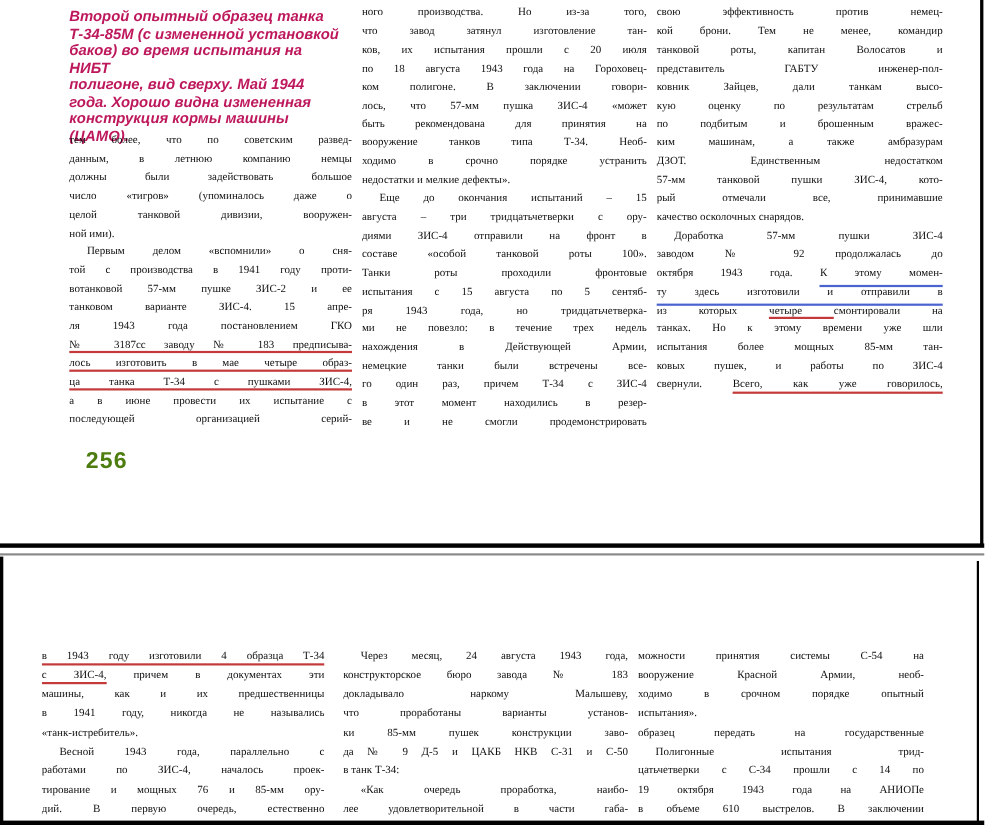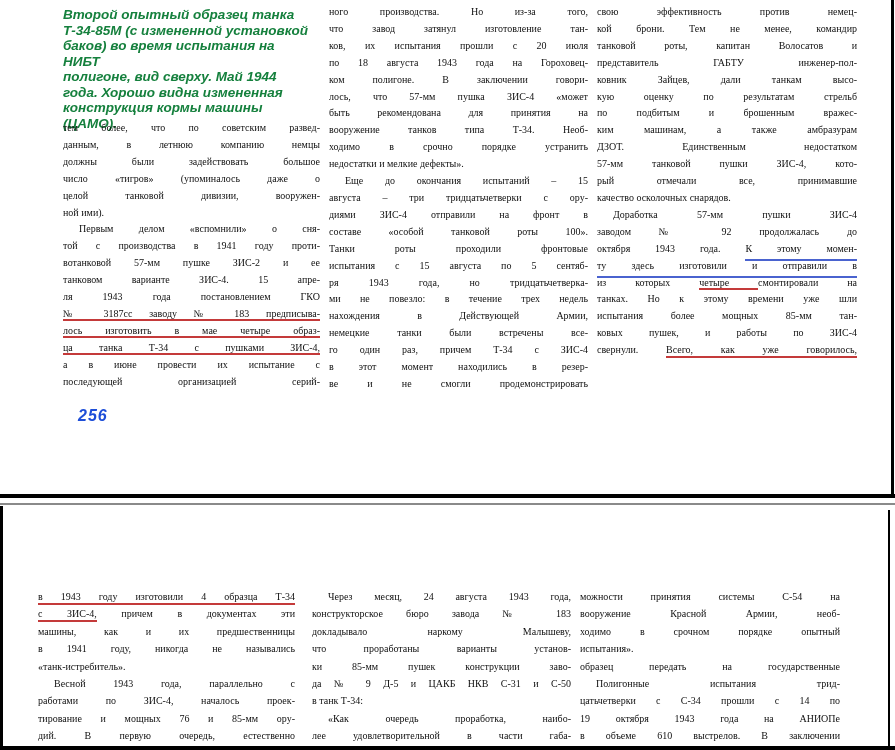--- a/index.html
+++ b/index.html
@@ -17,27 +17,27 @@
   .tl{text-align:justify;text-align-last:justify;text-justify:inter-word;white-space:normal;}
   .tl.end{text-align-last:left;}
   .tl.ind{text-indent:16px;}
   .u-r{border-bottom:2px solid var(--u-r,#c43a3a);padding-bottom:0.5px;}
   .u-b{border-bottom:2px solid var(--u-b,#4a63cf);padding-bottom:5px;margin-top:16px;}
   
   .caption{
     position:absolute;left:63px;top:7px;width:252px;
     font-family:"Liberation Sans", sans-serif;
     font-weight:bold;font-style:italic;
-    font-size:13.5px;line-height:15.5px;color:#15803d;
+    font-size:13.5px;line-height:15.5px;color:#be185d;
   }
   
   .pagenum{
     position:absolute;left:78px;top:407px;
     font-family:"Liberation Sans", sans-serif;
-    font-weight:bold;font-size:16px;letter-spacing:1px;color:#1d4ed8;font-style:italic;
+    font-weight:bold;font-size:21px;letter-spacing:1px;color:#4d7c0f;
   }
 </style>
 </head>
 <body style="--u-r: #c43a3a; --u-b: #4a63cf;">
 
 <div>
 
   <div class="caption">
       <div>Второй опытный образец танка</div>
       <div>Т-34-85М (с измененной установкой</div>

